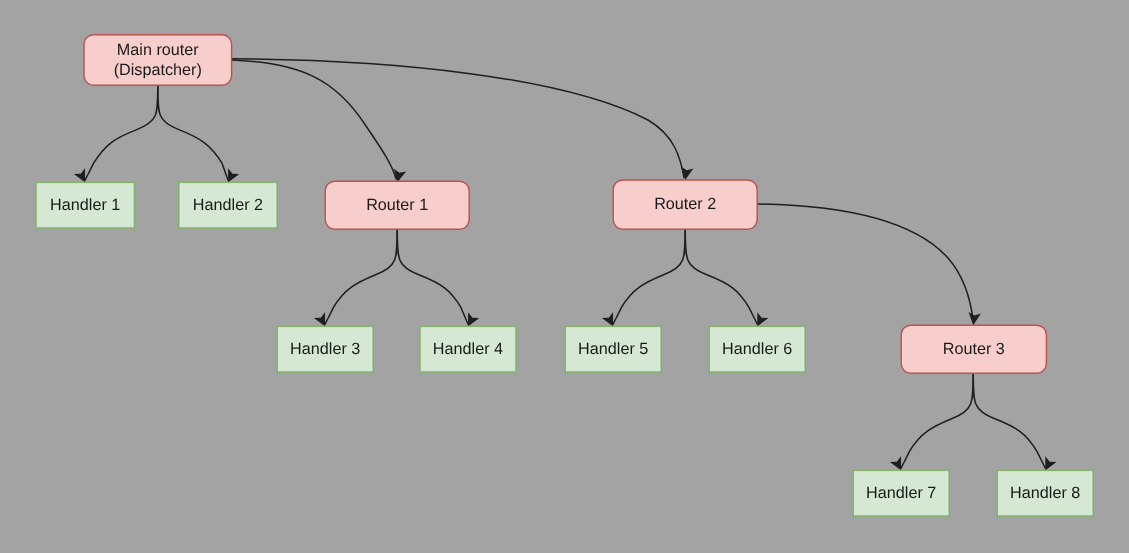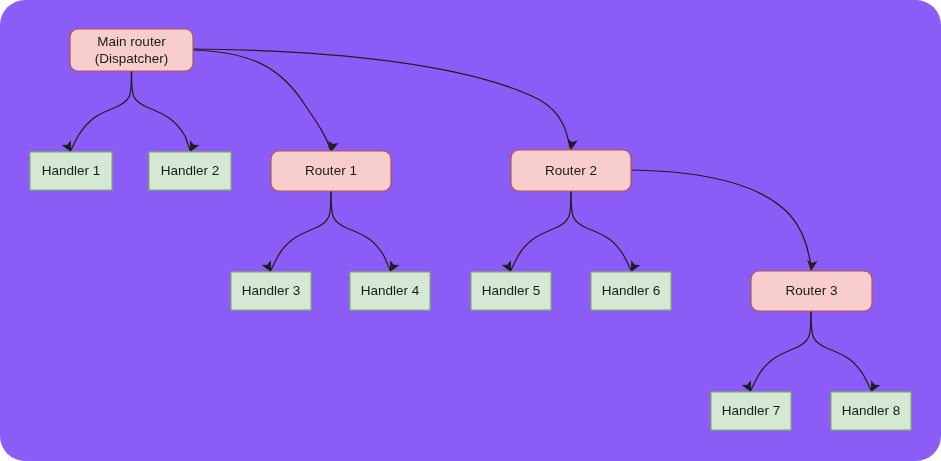--- a/index.html
+++ b/index.html
@@ -11,22 +11,21 @@
   body {
     width: 941px;
     height: 461px;
     overflow: hidden;
     font-family: "Liberation Sans", sans-serif;
   }
   #diagram-canvas {
     position: relative;
     width: 941px;
     height: 461px;
-    background: #8b5cf6;
-    border-radius: 25px;
+    background: #a3a3a3;
   }
   svg.diagram {
     display: block;
     width: 941px;
     height: 461px;
   }
   .node-shape {
     stroke-width: 1.2px;
   }
   .node-label {

